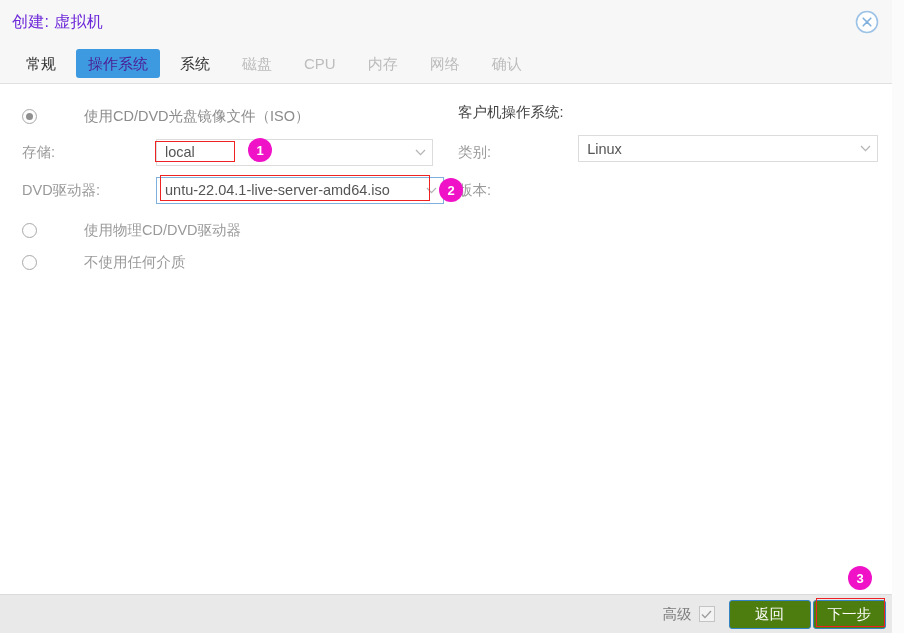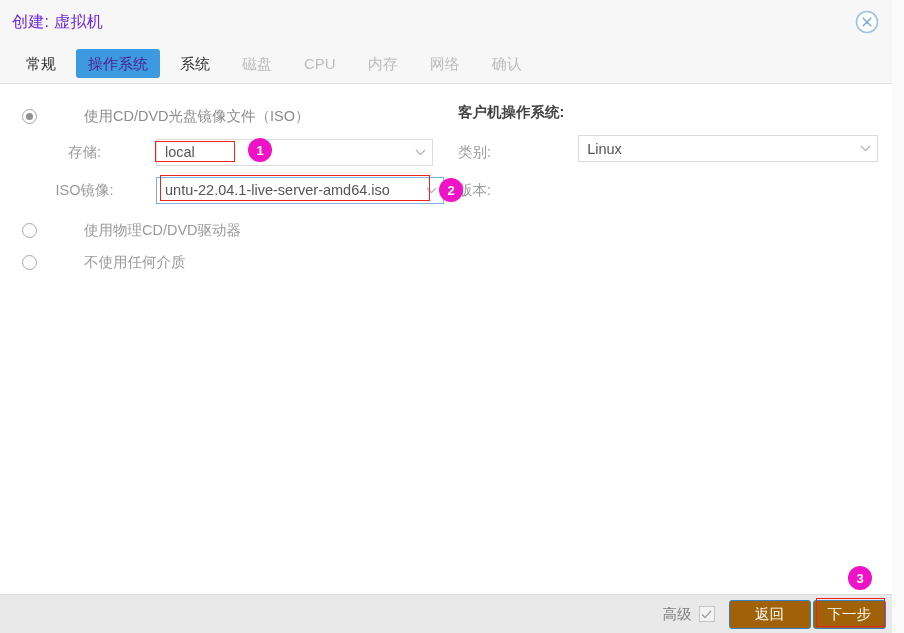--- a/index.html
+++ b/index.html
@@ -141,21 +141,21 @@
   
   .field-row {
     display: flex;
     align-items: center;
     height: 30px;
     margin-top: 8px;
     position: relative;
   }
   .field-label {
     width: 134px;
-    text-align: center;
+    text-align: left;
     padding-right: 9px;
     font-size: 14.5px;
     color: #9a9a9a;
     white-space: nowrap;
     box-sizing: border-box;
   }
   .select-box {
     position: relative;
     height: 27px;
     border: 1px solid #dcdcdc;
@@ -218,21 +218,21 @@
 
   
   #right-col {
     position: absolute;
     left: 458px; top: 18px;
     width: 420px;
   }
   #guest-os-heading {
     font-size: 14.5px;
     color: #444444;
-    font-weight: bold;
+    font-weight: normal;
     margin-bottom: 10px;
     white-space: nowrap;
   }
   .r-field-row {
     display: flex;
     align-items: flex-end;
     height: 30px;
     margin-top: 8px;
   }
   .r-field-label {
@@ -271,21 +271,21 @@
     margin-right: 14px;
     display: flex;
     align-items: center;
     justify-content: center;
     cursor: pointer;
     color: #9d9d9d;
   }
   #advanced-checkbox svg { display:block; }
   .btn {
     height: 29px;
-    background: #a16207;
+    background: #4d7c0f;
     border: 1px solid #3484c4;
     border-radius: 3px;
     color: #ffffff;
     font-size: 14.5px;
     display: flex;
     align-items: center;
     justify-content: center;
     cursor: pointer;
     box-sizing: border-box;
     white-space: nowrap;
@@ -352,21 +352,21 @@
             <span class="sel-value">local</span>
             <span class="chev">
               <svg width="11" height="7" viewBox="0 0 11 7">
                   <path d="M1 1 L5.5 5.6 L10 1" fill="none" stroke="#b5b5b5" stroke-width="1.3"></path>
                 </svg>
             </span>
           </div>
         </div>
 
         <div class="field-row">
-          <div class="field-label">ISO镜像:</div>
+          <div class="field-label">DVD驱动器:</div>
           <div class="select-box" id="iso-select">
             <span class="sel-value">untu-22.04.1-live-server-amd64.iso</span>
             <span class="chev">
               <svg width="11" height="7" viewBox="0 0 11 7">
                   <path d="M1 1 L5.5 5.6 L10 1" fill="none" stroke="#b5b5b5" stroke-width="1.3"></path>
                 </svg>
             </span>
           </div>
         </div>
 

